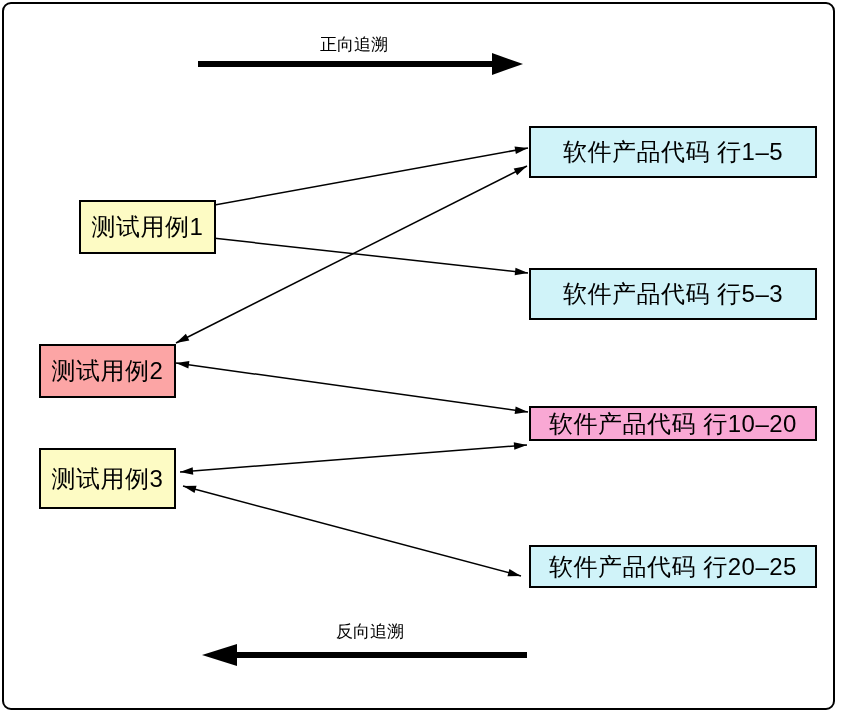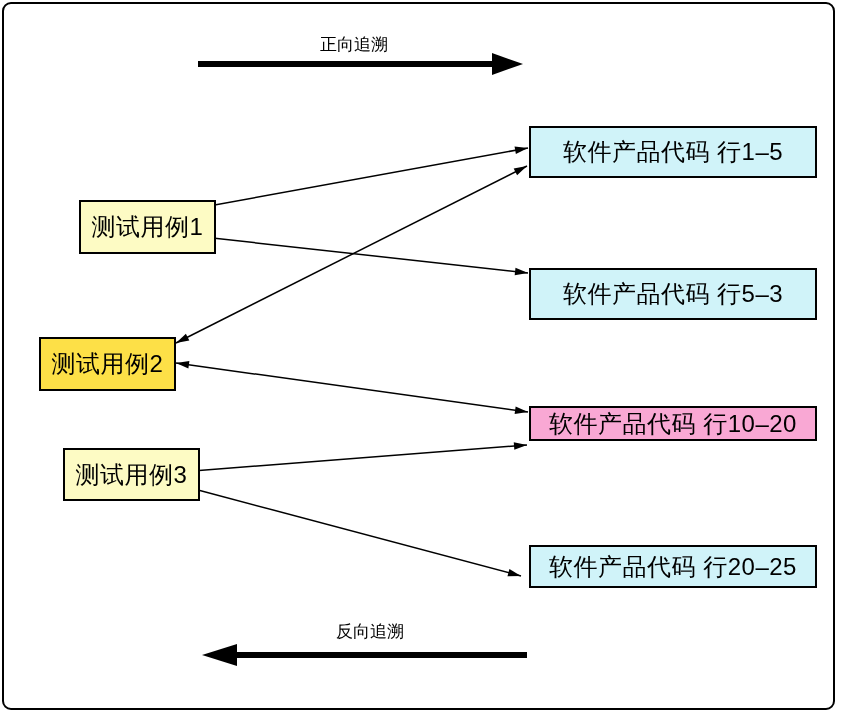--- a/index.html
+++ b/index.html
@@ -101,21 +101,21 @@
         </g>
       </g>
   </svg>
 
   <div class="flow-label" style="left:320px; top:33px;">正向追溯</div>
 
   <div class="flow-label" style="left:336px; top:620px;">反向追溯</div>
 
   <div id="nodes">
       <div class="node" style="left: 39px; top: 200px; width: 137px; height: 54px; background: rgb(253, 251, 196); border-color: rgb(0, 0, 0); margin-left: 40px;">测试用例1</div>
-      <div class="node" style="left: 39px; top: 337px; width: 137px; height: 54px; background: #fde047; border-color: rgb(0, 0, 0); text-align: center;">测试用例2</div>
-      <div class="node" style="left: 39px; top: 448px; width: 137px; height: 53px; background: rgb(253, 251, 196); border-color: rgb(0, 0, 0); margin-left: 24px;">测试用例3</div>
+      <div class="node" style="left: 39px; top: 344px; width: 137px; height: 54px; background: #fca5a5; border-color: rgb(0, 0, 0); text-align: center;">测试用例2</div>
+      <div class="node" style="left: 39px; top: 448px; width: 137px; height: 61px; background: rgb(253, 251, 196); border-color: rgb(0, 0, 0);">测试用例3</div>
       <div class="node" style="left: 529px; top: 126px; width: 288px; height: 52px; background: rgb(208, 243, 249); border-color: rgb(0, 0, 0);">软件产品代码 行1–5</div>
       <div class="node" style="left: 529px; top: 268px; width: 288px; height: 52px; background: rgb(208, 243, 249); border-color: rgb(0, 0, 0);">软件产品代码 行5–3</div>
       <div class="node" style="left: 529px; top: 406px; width: 288px; height: 35px; background: #f9a8d4; border-color: rgb(0, 0, 0);">软件产品代码 行10–20</div>
       <div class="node" style="left: 529px; top: 545px; width: 288px; height: 43px; background: rgb(208, 243, 249); border-color: rgb(0, 0, 0);">软件产品代码 行20–25</div>
     </div>
 
 </div>
 
 </body></html>

